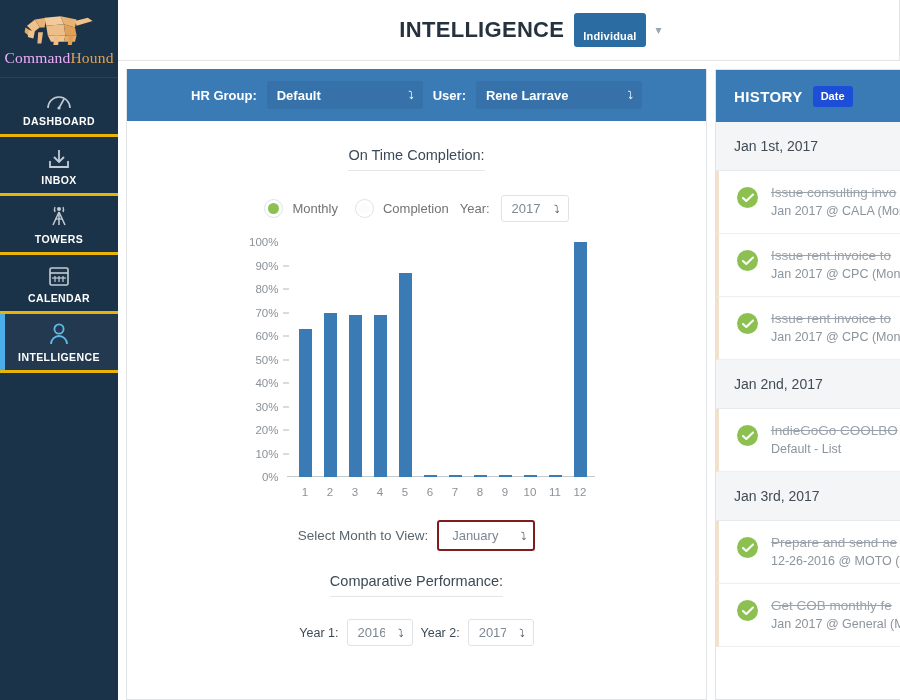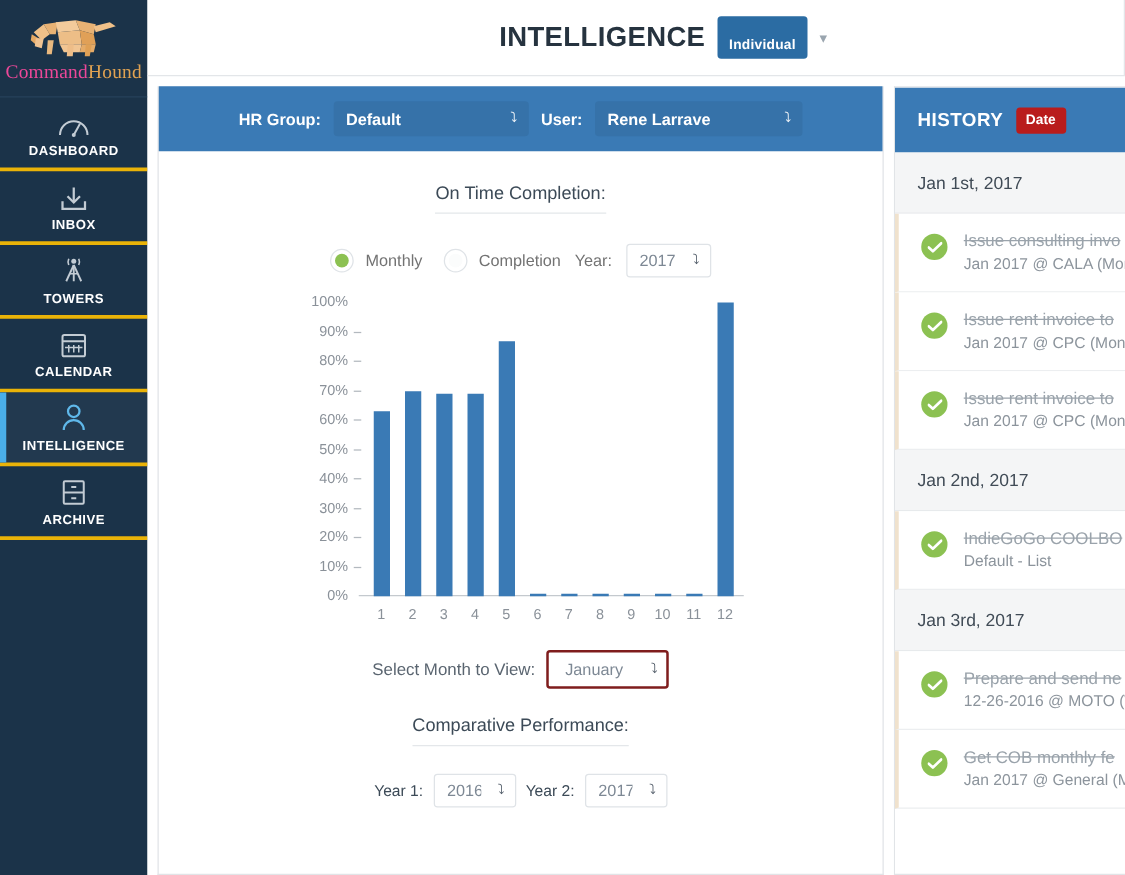--- a/index.html
+++ b/index.html
@@ -19,21 +19,21 @@
     position: relative;
   }
   .logo-wrap {
     height: 78px;
     display: flex; flex-direction: column;
     align-items: center; justify-content: center;
     border-bottom: 1px solid #27425b;
   }
   .logo-dog { width: 80px; height: 38px; display: block; }
   .logo-text { font-family: "Liberation Serif", serif; font-size: 15.5px; letter-spacing: .2px; margin-top: 1px; }
-  .logo-text .cmd { color: #ec4899; }
+  .logo-text .cmd { color: #f0abfc; }
   .logo-text .hnd { color: #e0a252; }
 
   .nav-item {
     height: 59px;
     display: flex; flex-direction: column;
     align-items: center; justify-content: center;
     border-bottom: 3px solid #eab308;
     position: relative;
     cursor: pointer;
   }
@@ -171,21 +171,21 @@
   .history {
     flex: 1 1 auto; height: 639px; padding: 8px 0 0 0; overflow: hidden;
   }
   .hpanel { border: 1px solid #e1e4e7; border-right: none; height: 100%; background: #fff; overflow: hidden; }
   .hhead {
     background: #3a7ab5; height: 52px;
     display: flex; align-items: center; gap: 10px; padding-left: 18px;
   }
   .hhead .htitle { color: #fff; font-size: 15px; font-weight: bold; letter-spacing: .4px; }
   .hchip {
-    background: #b91c1c; color: #fff; font-size: 11px; font-weight: bold;
+    background: #1d4ed8; color: #fff; font-size: 11px; font-weight: bold;
     padding: 4px 8px 5px; border-radius: 3px;
   }
   .daygroup { background: #f4f5f6; border-bottom: 1px solid #e7eaec; padding: 16px 18px; }
   .dayname { font-size: 14px; color: #404b56; white-space: nowrap; }
   .hitem {
     display: flex; gap: 13px; padding: 14px 18px 15px;
     border-bottom: 1px solid #eceef0; border-left: 3px solid #f0e2cd;
     align-items: flex-start; background: #fff;
   }
   .check {
@@ -282,31 +282,20 @@
     <div class="nav-item active">
       <span class="nav-ico">
         <svg width="24" height="24" viewBox="0 0 24 24">
             <circle cx="12" cy="7" r="4.6" fill="none" stroke="#5fb8ea" stroke-width="1.8"></circle>
             <path d="M4 22 A8 8 0 0 1 20 22" fill="none" stroke="#5fb8ea" stroke-width="1.8"></path>
           </svg>
       </span>
       <span class="nav-label">INTELLIGENCE</span>
     </div>
 
-    <div class="nav-item">
-      <span class="nav-ico">
-        <svg width="22" height="22" viewBox="0 0 22 22">
-            <rect x="3" y="2" width="16" height="18" rx="1" fill="none" stroke="#c3ccd4" stroke-width="1.6"></rect>
-            <line x1="3" y1="11" x2="19" y2="11" stroke="#c3ccd4" stroke-width="1.6"></line>
-            <line x1="9" y1="6.5" x2="13" y2="6.5" stroke="#c3ccd4" stroke-width="1.6"></line>
-            <line x1="9" y1="15.5" x2="13" y2="15.5" stroke="#c3ccd4" stroke-width="1.6"></line>
-          </svg>
-      </span>
-      <span class="nav-label">ARCHIVE</span>
-    </div>
   </nav>
 
   <div class="main">
 
     <header class="topbar">
       <div class="topbar-center">
         <span class="page-title">INTELLIGENCE</span>
         <span class="pill">Individual</span>
         <span class="chev-small">▾</span>
       </div>

